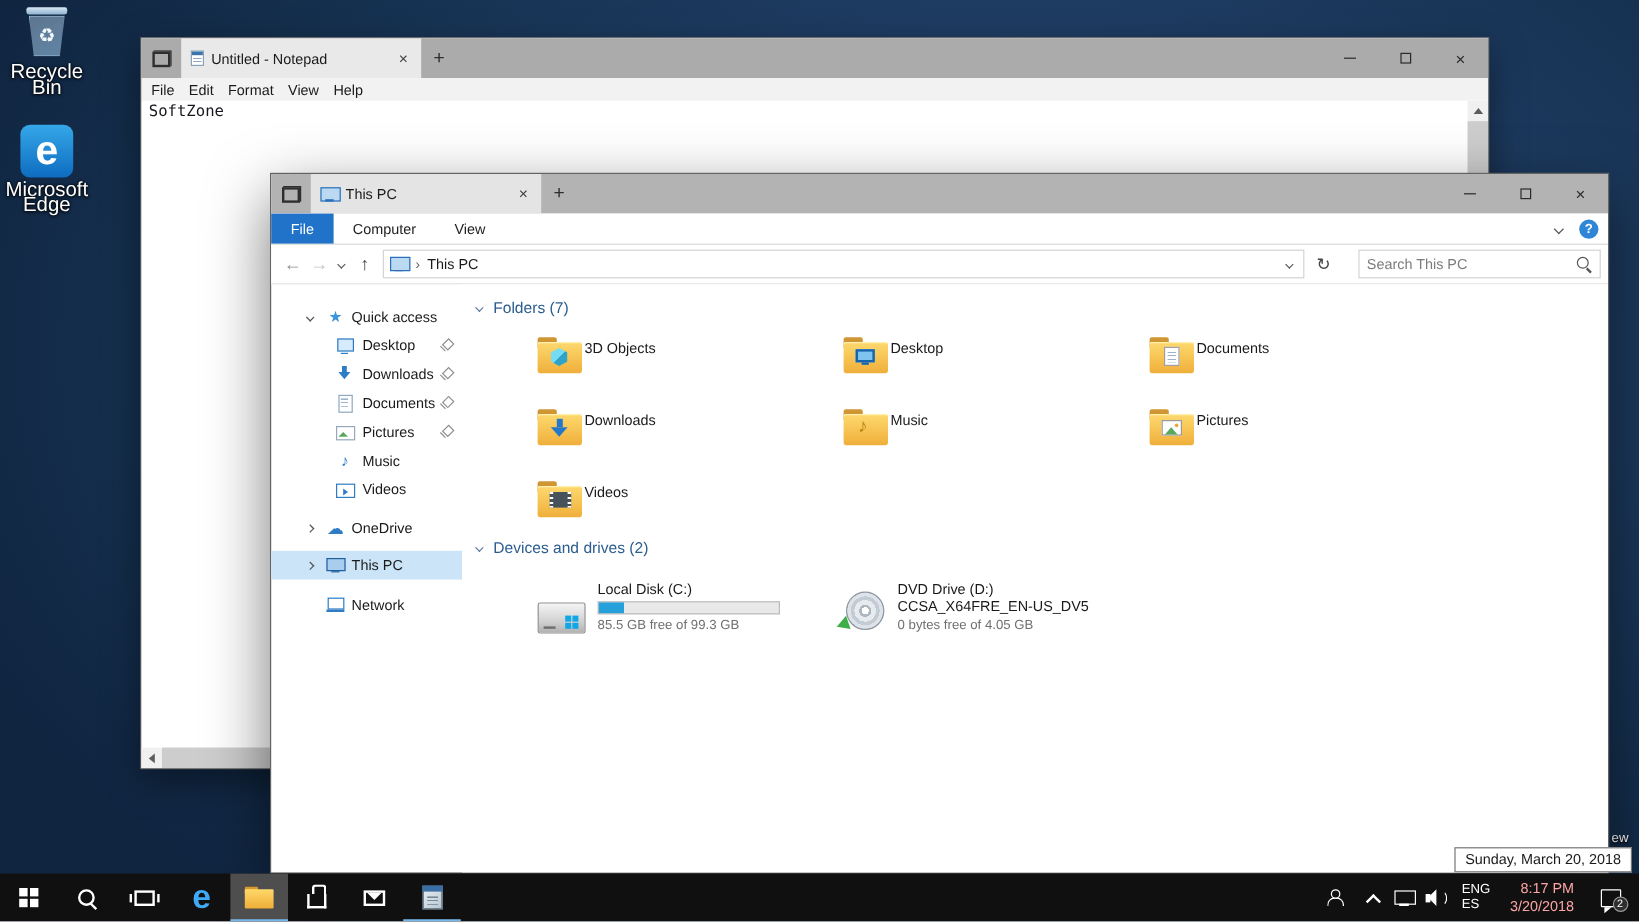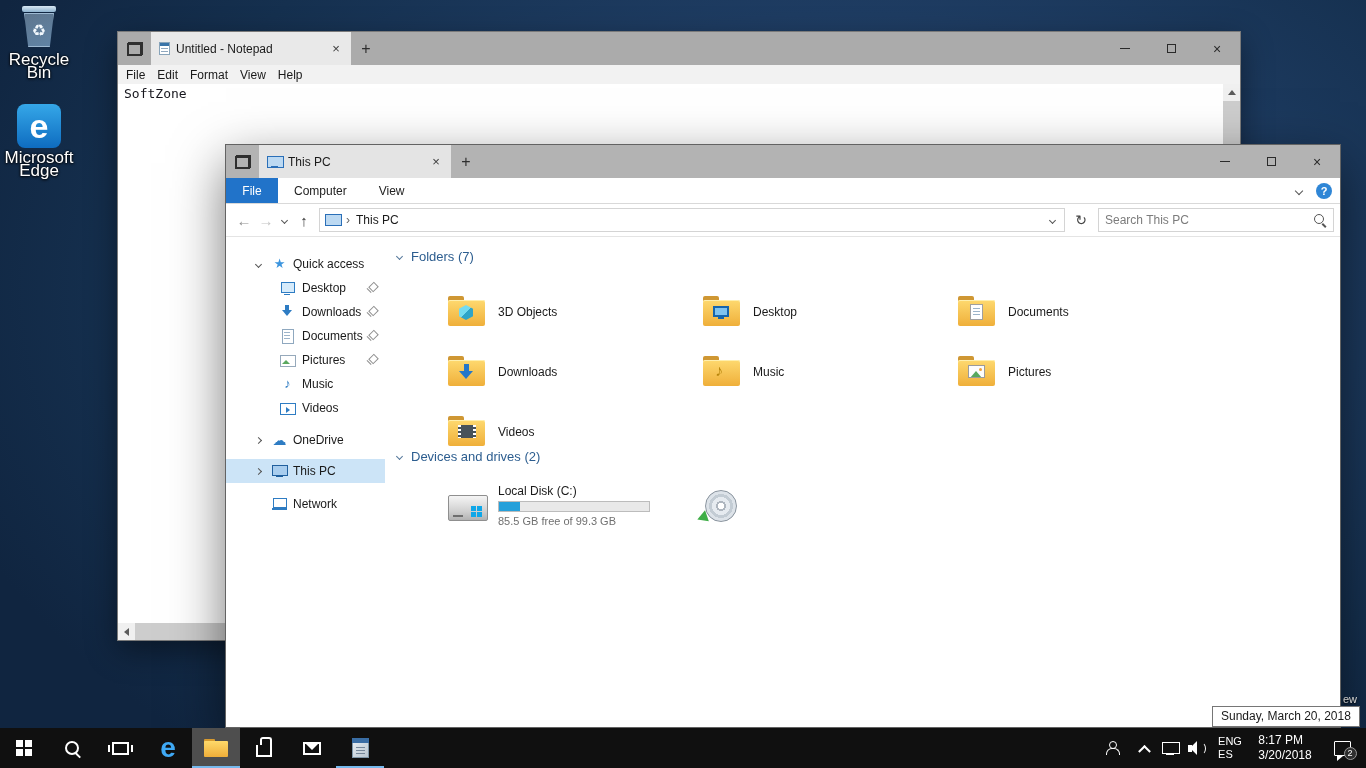--- a/index.html
+++ b/index.html
@@ -80,21 +80,21 @@
   .navbtn{width:24px;text-align:center;font-size:15px;flex:none}
   .nav-back{color:#8f8f8f}
   .nav-fwd{color:#c5c5c5;width:20px}
   .nav-chev{width:16px;display:flex;justify-content:center;flex:none}
   .nav-up{color:#3c3c3c}
   .addr{flex:1;height:24px;border:1px solid #d4d4d4;display:flex;align-items:center;gap:6px;padding:0 2px 0 5px;margin:0 3px}
   .addr .txt{font-size:12px;color:#1a1a1a}
   .addr .sep{color:#666;font-size:12px}
   .addr .dd{margin-left:auto;width:20px;display:flex;justify-content:center}
   .refresh{width:26px;text-align:center;font-size:14px;color:#444;flex:none}
-  .searchbox{width:236px;height:24px;border:1px solid #d4d4d4;display:flex;align-items:center;padding:0 6px;margin-left:4px;flex:none}
+  .searchbox{width:202px;height:24px;border:1px solid #d4d4d4;display:flex;align-items:center;padding:0 6px;margin-left:16px;flex:none}
   .search-input{border:0;outline:0;flex:1;min-width:0;font-family:"Liberation Sans",sans-serif;font-size:12px;color:#1a1a1a;background:transparent}
   .search-input::placeholder{color:#7c7c7c}
   .mag{position:relative;width:13px;height:13px;flex:none}
   .mag::before{content:"";position:absolute;left:0;top:0;width:8px;height:8px;border:1.5px solid #555;border-radius:50%}
   .mag::after{content:"";position:absolute;left:9px;top:9px;width:5px;height:1.5px;background:#555;transform:rotate(45deg);transform-origin:0 0}
 
   
   .ex-main{flex:1;display:flex;min-height:0}
   .sidebar{width:159px;flex:none;padding-top:15px;font-size:12px}
   .nav-item{height:24px;display:flex;align-items:center;padding-left:30px;position:relative}
@@ -123,21 +123,21 @@
   .i-pc::after{content:"";position:absolute;left:4px;bottom:1px;width:7px;height:1.5px;background:#1f5f9e}
   .i-net::before{content:"";position:absolute;left:1px;top:1px;width:12px;height:8px;border:1.5px solid #2e7cc3}
   .i-net::after{content:"";position:absolute;left:0;bottom:1px;width:15px;height:2px;background:#2e7cc3}
   .pin{position:relative;width:11px;height:11px}
   .pin::before{content:"";position:absolute;left:4px;top:0;width:5px;height:6px;border:1.2px solid #8f8f8f;transform:rotate(45deg)}
   .pin::after{content:"";position:absolute;left:0;top:7px;width:6px;height:1.2px;background:#8f8f8f;transform:rotate(45deg)}
   .ex-content{position:relative;flex:1;overflow:hidden;background:#fff}
   .ghead{position:absolute;display:flex;align-items:center;gap:9px;font-size:13px;color:#2c5d8f}
   .ghead .chev{border-color:#54779a}
   .fgrid{position:absolute;left:58px;top:44px;display:grid;grid-template-columns:repeat(3,255px);grid-auto-rows:60px}
-  .ftile{display:flex;gap:13px;padding-left:5px;align-items:center}
+  .ftile{display:flex;gap:2px;padding-left:5px;align-items:flex-start}
   .ftile .nm{font-size:12px;color:#1a1a1a;margin-top:2px}
   .folder{position:relative;width:37px;height:30px;flex:none}
   .folder::before{content:"";position:absolute;left:0;top:0;width:16px;height:9px;background:#cf9733;border-radius:2px 2px 0 0;z-index:0}
   .folder::after{content:"";position:absolute;left:0;top:4px;width:37px;height:26px;background:linear-gradient(#fed96f,#efaf3a);border-radius:2px;box-shadow:inset 0 1px 0 #ffefad;z-index:1}
   .folder .ov{position:absolute;z-index:2}
   .ov-cube{left:11px;top:9px;width:14px;height:15px;background:linear-gradient(135deg,#74dbf0 0 50%,#2fa4c8 50% 100%);clip-path:polygon(50% 0,100% 25%,100% 75%,50% 100%,0 75%,0 25%)}
   .ov-desk{left:10px;top:10px;width:16px;height:11px;border:2px solid #1565ad;background:#7fc3ef}
   .ov-desk::after{content:"";position:absolute;left:3px;bottom:-4px;width:6px;height:2px;background:#1565ad}
   .ov-doc{left:12px;top:8px;width:13px;height:16px;background:#fff;border:1px solid #a0a0a0}
   .ov-doc::after{content:"";position:absolute;left:2px;top:3px;width:7px;height:9px;background:repeating-linear-gradient(to bottom,#9cb4ca 0 1px,transparent 1px 3px)}
@@ -145,21 +145,21 @@
   .ov-dl::before{content:"";position:absolute;left:5px;top:0;width:5px;height:7px;background:#2577c9}
   .ov-dl::after{content:"";position:absolute;left:0;top:7px;border-left:7px solid transparent;border-right:7px solid transparent;border-top:8px solid #2577c9}
   .ov-note{left:12px;top:6px;font-size:16px;line-height:18px;color:#b8860d}
   .ov-pic{left:10px;top:9px;width:17px;height:13px;background:#fdfdfd;border:1px solid #9b9b9b;overflow:hidden}
   .ov-pic::before{content:"";position:absolute;right:2px;top:2px;width:3px;height:3px;border-radius:50%;background:#f0a23c}
   .ov-pic::after{content:"";position:absolute;left:1px;bottom:-1px;border-left:6px solid transparent;border-right:6px solid transparent;border-bottom:7px solid #58a85e}
   .ov-vid{left:10px;top:9px;width:18px;height:13px;background:#47525a}
   .ov-vid::before{content:"";position:absolute;left:0;top:0;width:3px;height:100%;background:repeating-linear-gradient(to bottom,#fff 0 2px,transparent 2px 4px)}
   .ov-vid::after{content:"";position:absolute;right:0;top:0;width:3px;height:100%;background:repeating-linear-gradient(to bottom,#fff 0 2px,transparent 2px 4px)}
   .dgrid{position:absolute;left:58px;top:247px;display:grid;grid-template-columns:repeat(2,255px)}
-  .dtile{display:flex;gap:10px;padding-left:5px;align-items:center}
+  .dtile{display:flex;gap:10px;padding-left:5px;align-items:flex-end}
   .dtile .nm{font-size:12px;color:#1a1a1a;line-height:14px}
   .dtile .sub{font-size:11px;color:#707070;line-height:14px;margin-top:2px}
   .usage{width:152px;height:11px;background:#e9e9e9;border:1px solid #bcbcbc;margin-top:3px}
   .usage .fill{height:100%;background:#26a0da}
   .hdd{position:relative;width:40px;height:26px;margin-top:4px;flex:none;background:linear-gradient(#f5f5f5,#cfcfcf 65%,#b2b2b2);border:1px solid #8f8f8f;border-radius:2px}
   .hdd::after{content:"";position:absolute;left:4px;bottom:3px;width:10px;height:2px;background:#6e6e6e}
   .winflag{position:absolute;right:5px;bottom:3px;display:grid;grid-template-columns:5px 5px;grid-template-rows:5px 5px;gap:1px}
   .winflag i{background:#0fa7e8}
   .dvd{position:relative;width:35px;height:35px;margin-top:2px;flex:none}
   .dvd .disc{position:absolute;left:2px;top:0;width:32px;height:32px;border-radius:50%;border:1px solid #8d97a1;
@@ -197,21 +197,21 @@
   .tr-people::after{content:"";position:absolute;left:1px;bottom:0;width:12px;height:6px;border:1.5px solid #fff;border-bottom:none;border-radius:6px 6px 0 0}
   .tr-up{width:9px;height:9px;border-left:2px solid #fff;border-top:2px solid #fff;transform:rotate(45deg) translate(2px,2px)}
   .tr-net{position:relative;width:16px;height:13px}
   .tr-net::before{content:"";position:absolute;left:0;top:0;width:16px;height:10px;border:1.5px solid #fff}
   .tr-net::after{content:"";position:absolute;left:4px;bottom:0;width:8px;height:1.5px;background:#fff}
   .tr-vol{position:relative;width:19px;height:15px}
   .tr-vol::before{content:"";position:absolute;left:0;top:4px;width:4px;height:7px;background:#fff}
   .tr-vol::after{content:"";position:absolute;left:2px;top:0;border-top:7.5px solid transparent;border-bottom:7.5px solid transparent;border-right:7px solid #fff}
   .tr-vol .w{position:absolute;right:1px;top:1px;width:10px;height:13px;border:1.5px solid transparent;border-right-color:#fff;border-radius:50%}
   .lang{color:#fff;font-size:11px;line-height:13px;text-align:left}
-  .clock{color:#ffffff;font-size:12px;line-height:15px;text-align:left}
+  .clock{color:#fca5a5;font-size:12px;line-height:15px;text-align:right}
   .tr-ac{position:relative;width:17px;height:15px;border:1.5px solid #fff;border-radius:1px}
   .tr-ac::before{content:"";position:absolute;left:2px;bottom:-6px;border-top:5px solid #fff;border-right:6px solid transparent}
   .tr-ac .badge{position:absolute;right:-7px;bottom:-5px;width:13px;height:13px;border-radius:50%;background:#2e2e2e;border:1px solid #9a9a9a;color:#fff;font-size:9px;display:flex;align-items:center;justify-content:center}
 
   
   #tooltip{position:absolute;left:1212px;top:706px;height:21px;line-height:19px;background:#fff;border:1px solid #767676;padding:0 8px;font-size:12px;color:#1a1a1a;z-index:120;white-space:nowrap}
 </style>
 </head>
 <body>
 
@@ -473,20 +473,25 @@
                   <div class="fill" style="width: 14%;"></div>
                 </div>
               <div class="sub">85.5 GB free of 99.3 GB</div>
             </div>
           </div>
           <div class="dtile">
             <span class="dvd">
                 <span class="disc"></span>
                 <span class="arrow"></span>
               </span>
+            <div class="info">
+              <div class="nm">DVD Drive (D:)</div>
+              <div class="nm">CCSA_X64FRE_EN-US_DV5</div>
+              <div class="sub">0 bytes free of 4.05 GB</div>
+            </div>
           </div>
         </div>
       </div>
     </div>
   </div>
 
   <div id="taskbar">
     <div class="tbtn">
         <span class="t-start">
           <i></i>

